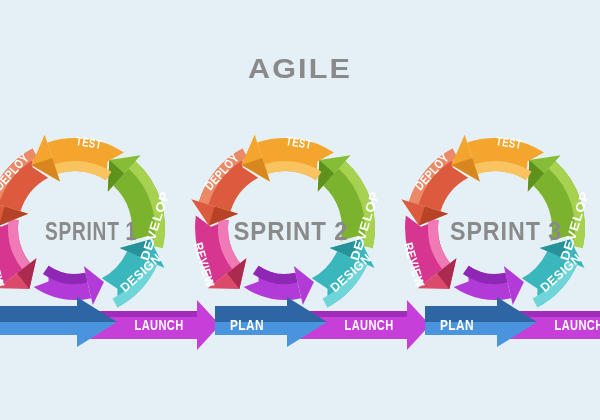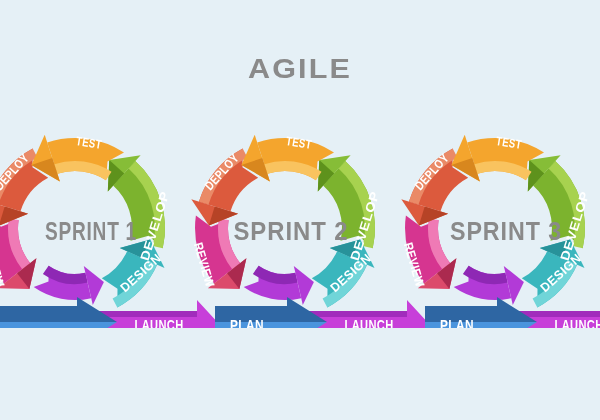--- a/index.html
+++ b/index.html
@@ -1,16 +1,16 @@
 <!DOCTYPE html>
 <html><head>
 <meta charset="utf-8">
 <style>
   html,body{margin:0;padding:0;background:#e5f0f6;}
-  .stage{width:600px;height:328px;overflow:hidden;position:relative;}
+  .stage{width:600px;height:420px;overflow:hidden;position:relative;}
   svg{display:block;}
   .lbl{font-family:"Liberation Sans",sans-serif;font-weight:700;font-size:12.5px;
        text-anchor:middle;dominant-baseline:central;letter-spacing:.5px;}
   .lbl2{font-family:"Liberation Sans",sans-serif;font-weight:700;font-size:14.5px;
         text-anchor:middle;letter-spacing:.5px;}
   .sprint-name{font-family:"Liberation Sans",sans-serif;font-weight:900;font-size:25.5px;
                text-anchor:middle;letter-spacing:1px;}
   .agile-title{font-family:"Liberation Sans",sans-serif;font-weight:900;font-size:28.5px;
                text-anchor:middle;letter-spacing:2px;}
 </style>

